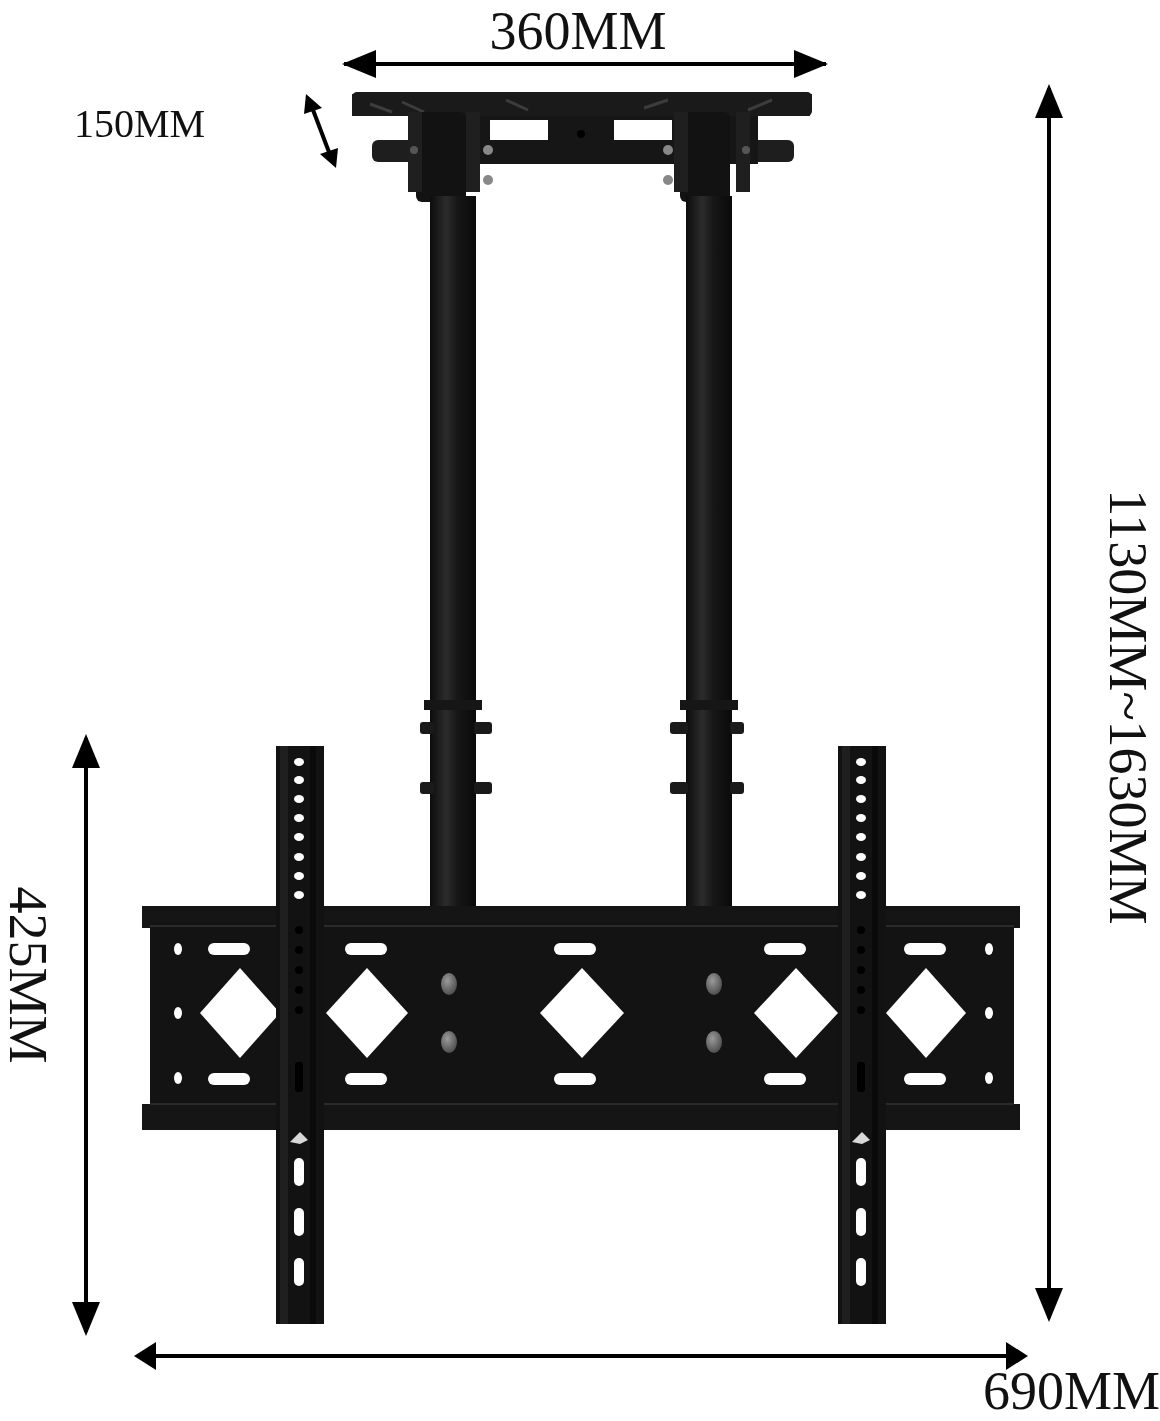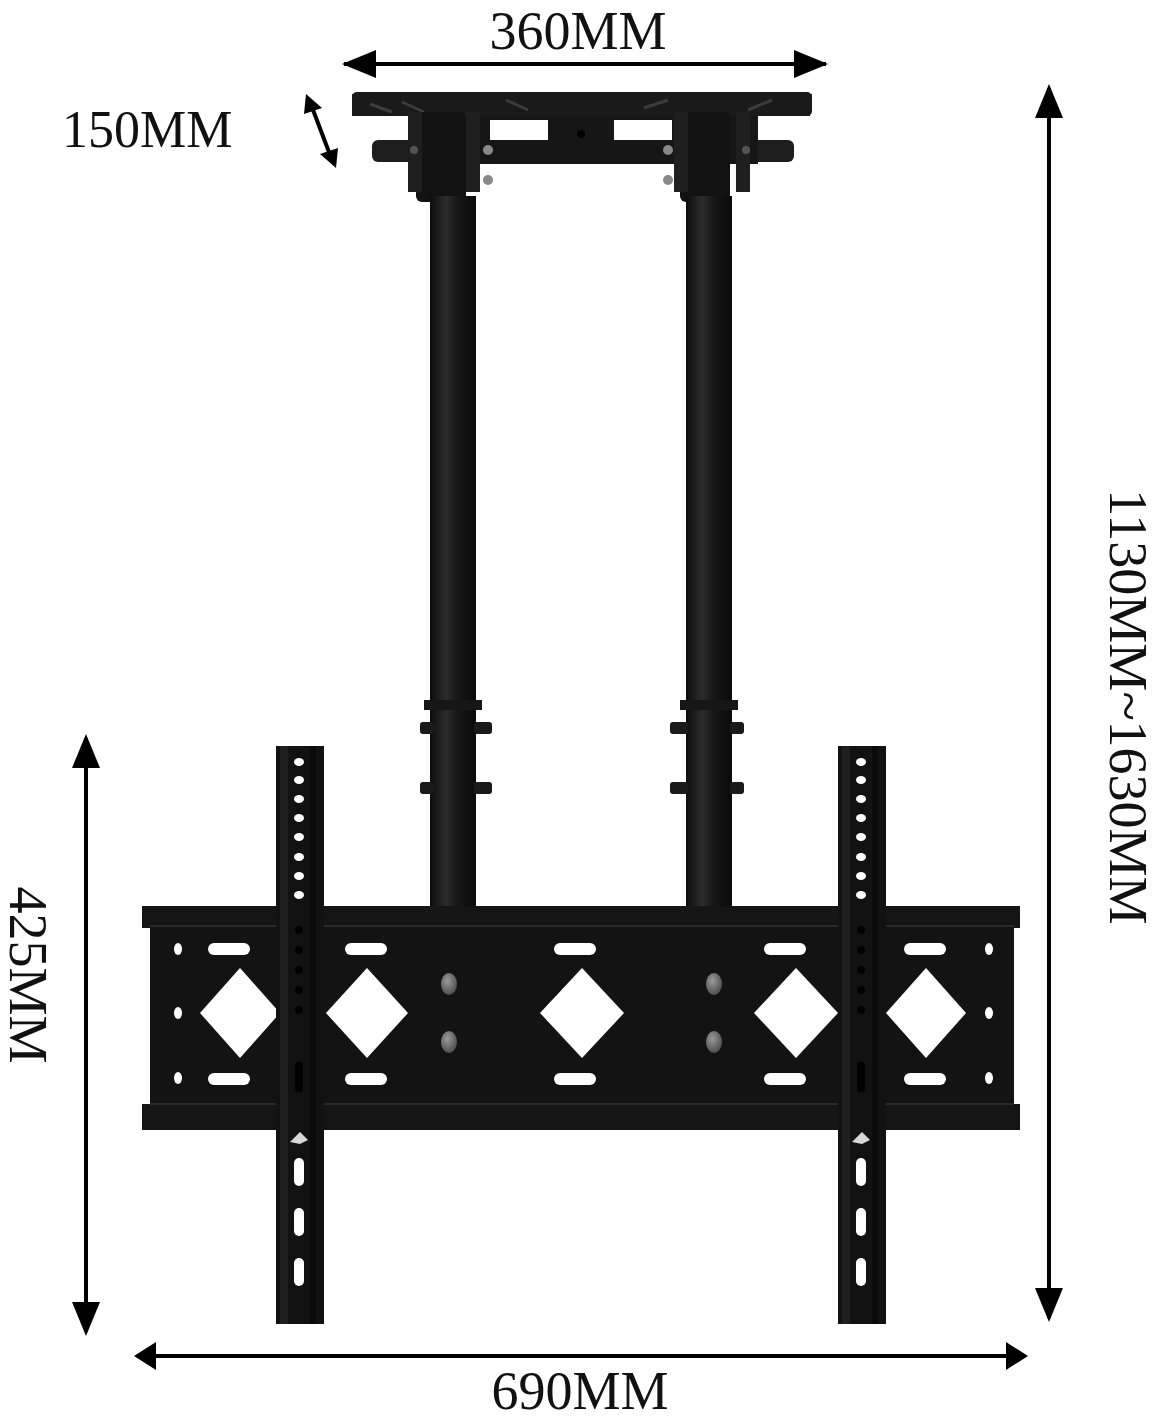--- a/index.html
+++ b/index.html
@@ -7,22 +7,22 @@
   .canvas { position: absolute; left: 0; top: 0; width: 1160px; height: 1049px; }
   .label {
     position: absolute;
     font-family: "Liberation Serif", "DejaVu Serif", serif;
     color: #111111;
     white-space: nowrap;
     line-height: 1;
   }
   .lbl-top { left: 0; width: 1160px; top: 4px; text-align: center; font-size: 54px; padding-left: 1px; }
   .lbl-top span { position: relative; left: -3px; }
-  .lbl-150 { left: 62px; top: 104px; font-size: 52px; }
-  .lbl-bottom { left: 0; width: 1160px; top: 1364px; text-align: center; font-size: 54px; }
+  .lbl-150 { left: 74px; top: 104px; font-size: 40px; }
+  .lbl-bottom { left: 0; width: 1160px; top: 1364px; text-align: right; font-size: 54px; }
   .lbl-right {
     left: 1128px; top: 707px; font-size: 54px;
     transform: translate(-50%, -50%) rotate(90deg);
     transform-origin: center center;
   }
   .lbl-left {
     left: 28px; top: 975px; font-size: 54px;
     transform: translate(-50%, -50%) rotate(90deg);
     transform-origin: center center;
   }

